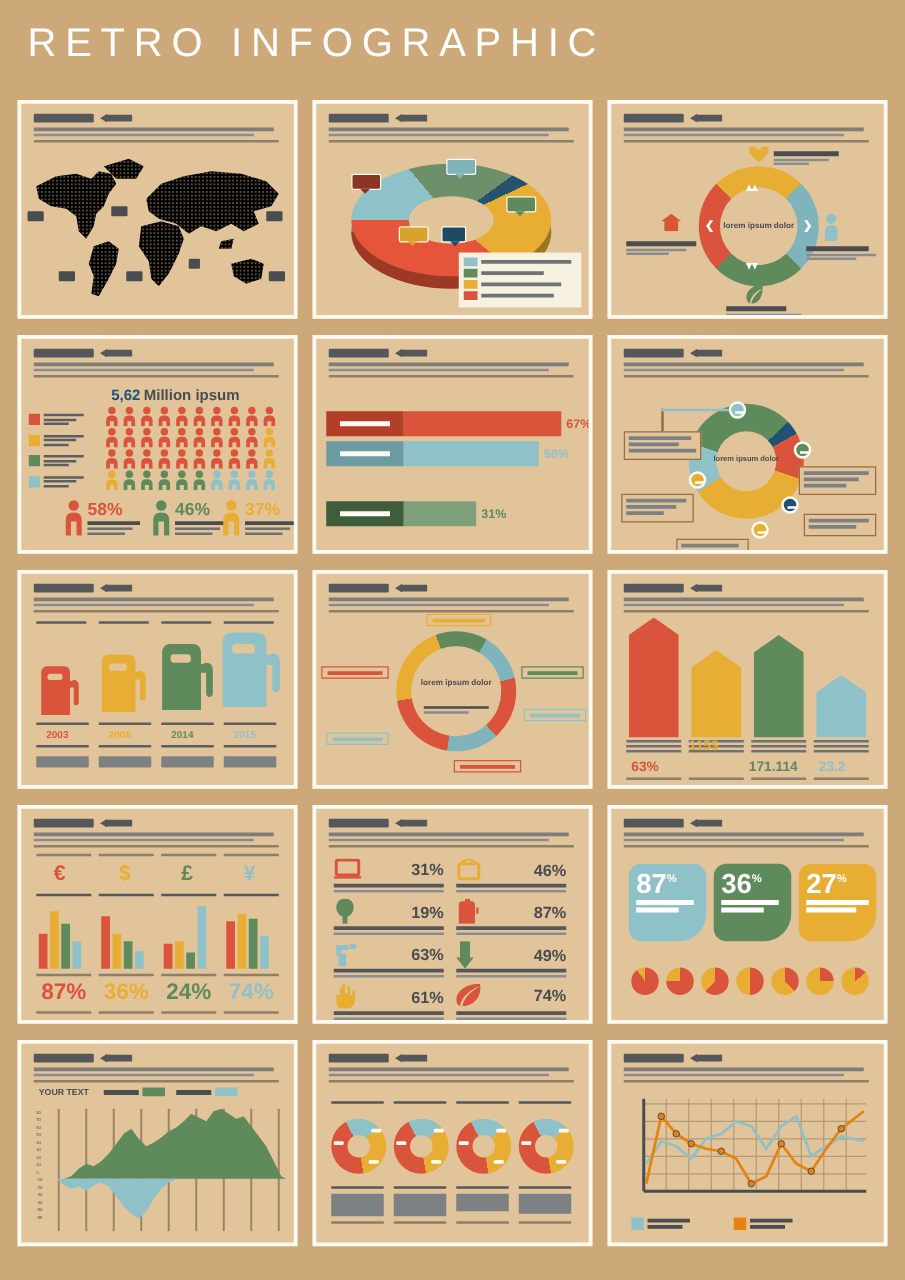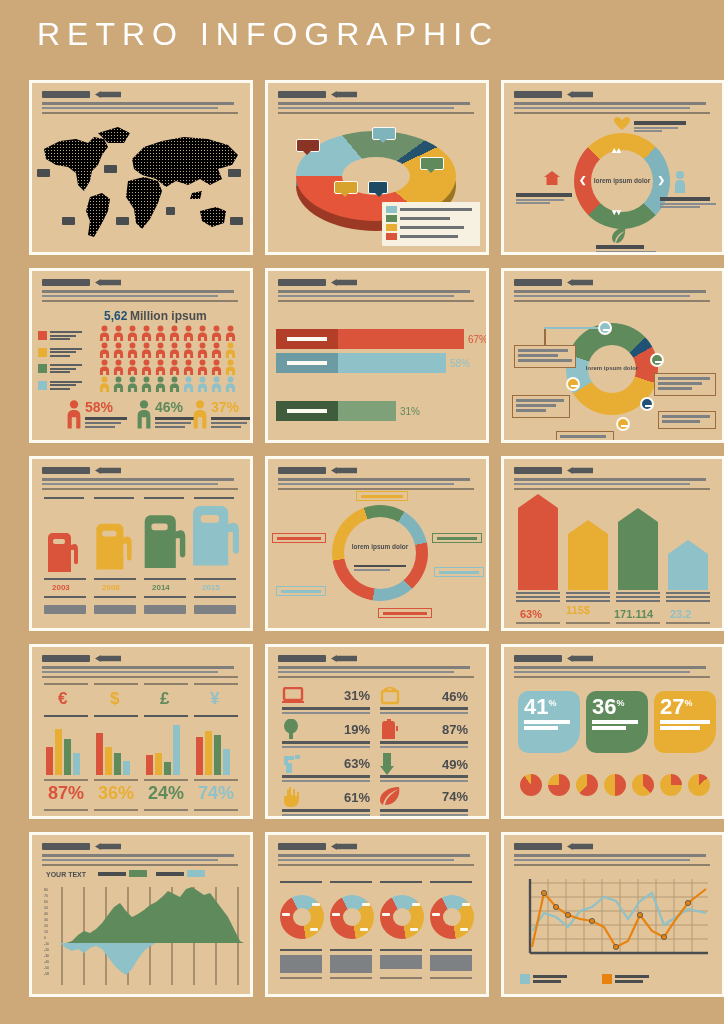--- a/index.html
+++ b/index.html
@@ -3,21 +3,21 @@
 <meta charset="utf-8">
 <style>
   * { box-sizing: border-box; margin:0; padding:0; }
   html,body { width:724px; height:1024px; }
   body {
     background:#cda878;
     font-family:"Liberation Sans", sans-serif;
     position:relative;
     overflow:hidden;
   }
-  #poster { position:absolute; inset:0;margin-left:15px; }
+  #poster { position:absolute; inset:0; }
 
   
   .title {
     position:absolute; left:22px; top:16px;
     color:#ffffff;
     font-size:32px;
     letter-spacing:7px;
     font-weight:300;
     font-family:"Liberation Sans", sans-serif;
     white-space:nowrap;
@@ -150,21 +150,21 @@
   .legend4 .lines div { height:2px; background:#5c5f61; margin-bottom:1.5px; }
   .statcol { position:absolute; display:flex; align-items:flex-start; gap:3px; }
 
   
   .hb { position:absolute; left:8px; height:20px; display:flex; align-items:center; }
   .hb .tab {
     width:62px; height:20px; display:flex; align-items:center; justify-content:center;
   }
   .hb .tab .txt { height:4px; background:#fdfaf2; width:40px; }
   .hb .bar { height:20px; }
-  .hb .pct { margin-left:4px; font-size:10px; font-weight:normal; }
+  .hb .pct { margin-left:4px; font-size:10px; font-weight:bold; }
 
   
   .d6 { position:absolute; left:62px; top:16px; width:92px;height:92px; }
   .d6 .ring { position:absolute; inset:0; border-radius:50%;
      background:conic-gradient(from -72deg,
        #5f8a5c 0 33%, #1f5275 33% 37%, #d9543a 37% 50%, #e8ae33 50% 86%, #8ec1c8 86% 100%); }
   .d6 .hole { position:absolute; inset:22px; border-radius:50%; background:#e2c49b; }
   .d6txt { position:absolute; inset:0; display:flex; align-items:center; justify-content:center;
     font-size:6px; font-weight:bold; color:#4a4d4f; text-align:center; line-height:1.3; }
   .node { position:absolute; width:14px;height:14px;border-radius:50%;border:2px solid #fdfaf2; }
@@ -914,21 +914,21 @@
             <div style="height:2px;background:#6f7274;margin-top:2px"></div>
             <div style="height:2px;background:#6f7274;margin-top:2px"></div>
           </div>
         <div style="position:absolute;left:162px;bottom:22px;width:44px">
             <div style="height:2px;background:#6f7274"></div>
             <div style="height:2px;background:#6f7274;margin-top:2px"></div>
             <div style="height:2px;background:#6f7274;margin-top:2px"></div>
           </div>
 
         <div class="aval" style="left:16px;bottom:4px;color:#d9543a">63%</div>
-        <div class="aval" style="left:62px;bottom:8px;color:#e8ae33">115$</div>
+        <div class="aval" style="left:62px;bottom:21px;color:#e8ae33">115$</div>
         <div class="aval" style="left:110px;bottom:4px;color:#5f8a5c">171.114</div>
         <div class="aval" style="left:166px;bottom:4px;color:#8ec1c8">23.2</div>
 
         <div class="uline" style="left:12px;bottom:0;width:44px;background:#8d7f6b"></div>
         <div class="uline" style="left:62px;bottom:0;width:44px;background:#8d7f6b"></div>
         <div class="uline" style="left:112px;bottom:0;width:44px;background:#8d7f6b"></div>
         <div class="uline" style="left:162px;bottom:0;width:44px;background:#8d7f6b"></div>
       </div>
     </div>
 
@@ -1116,21 +1116,21 @@
             <span class="arrow"></span>
           </div>
         <div class="sub">
             <div class="l1"></div>
             <div class="l2"></div>
           </div>
         <div class="rule"></div>
       </div>
       <div class="body">
         <div class="tile" style="left:14px;top:8px;background:#8ec1c8">
-          <div class="n"><span>41</span><sup>%</sup></div>
+          <div class="n"><span>87</span><sup>%</sup></div>
           <div class="cap">
               <div style="width:46px"></div>
               <div style="width:34px"></div>
             </div>
         </div>
         <div class="tile" style="left:82px;top:8px;background:#5f8a5c">
           <div class="n"><span>36</span><sup>%</sup></div>
           <div class="cap">
               <div style="width:46px"></div>
               <div style="width:34px"></div>

